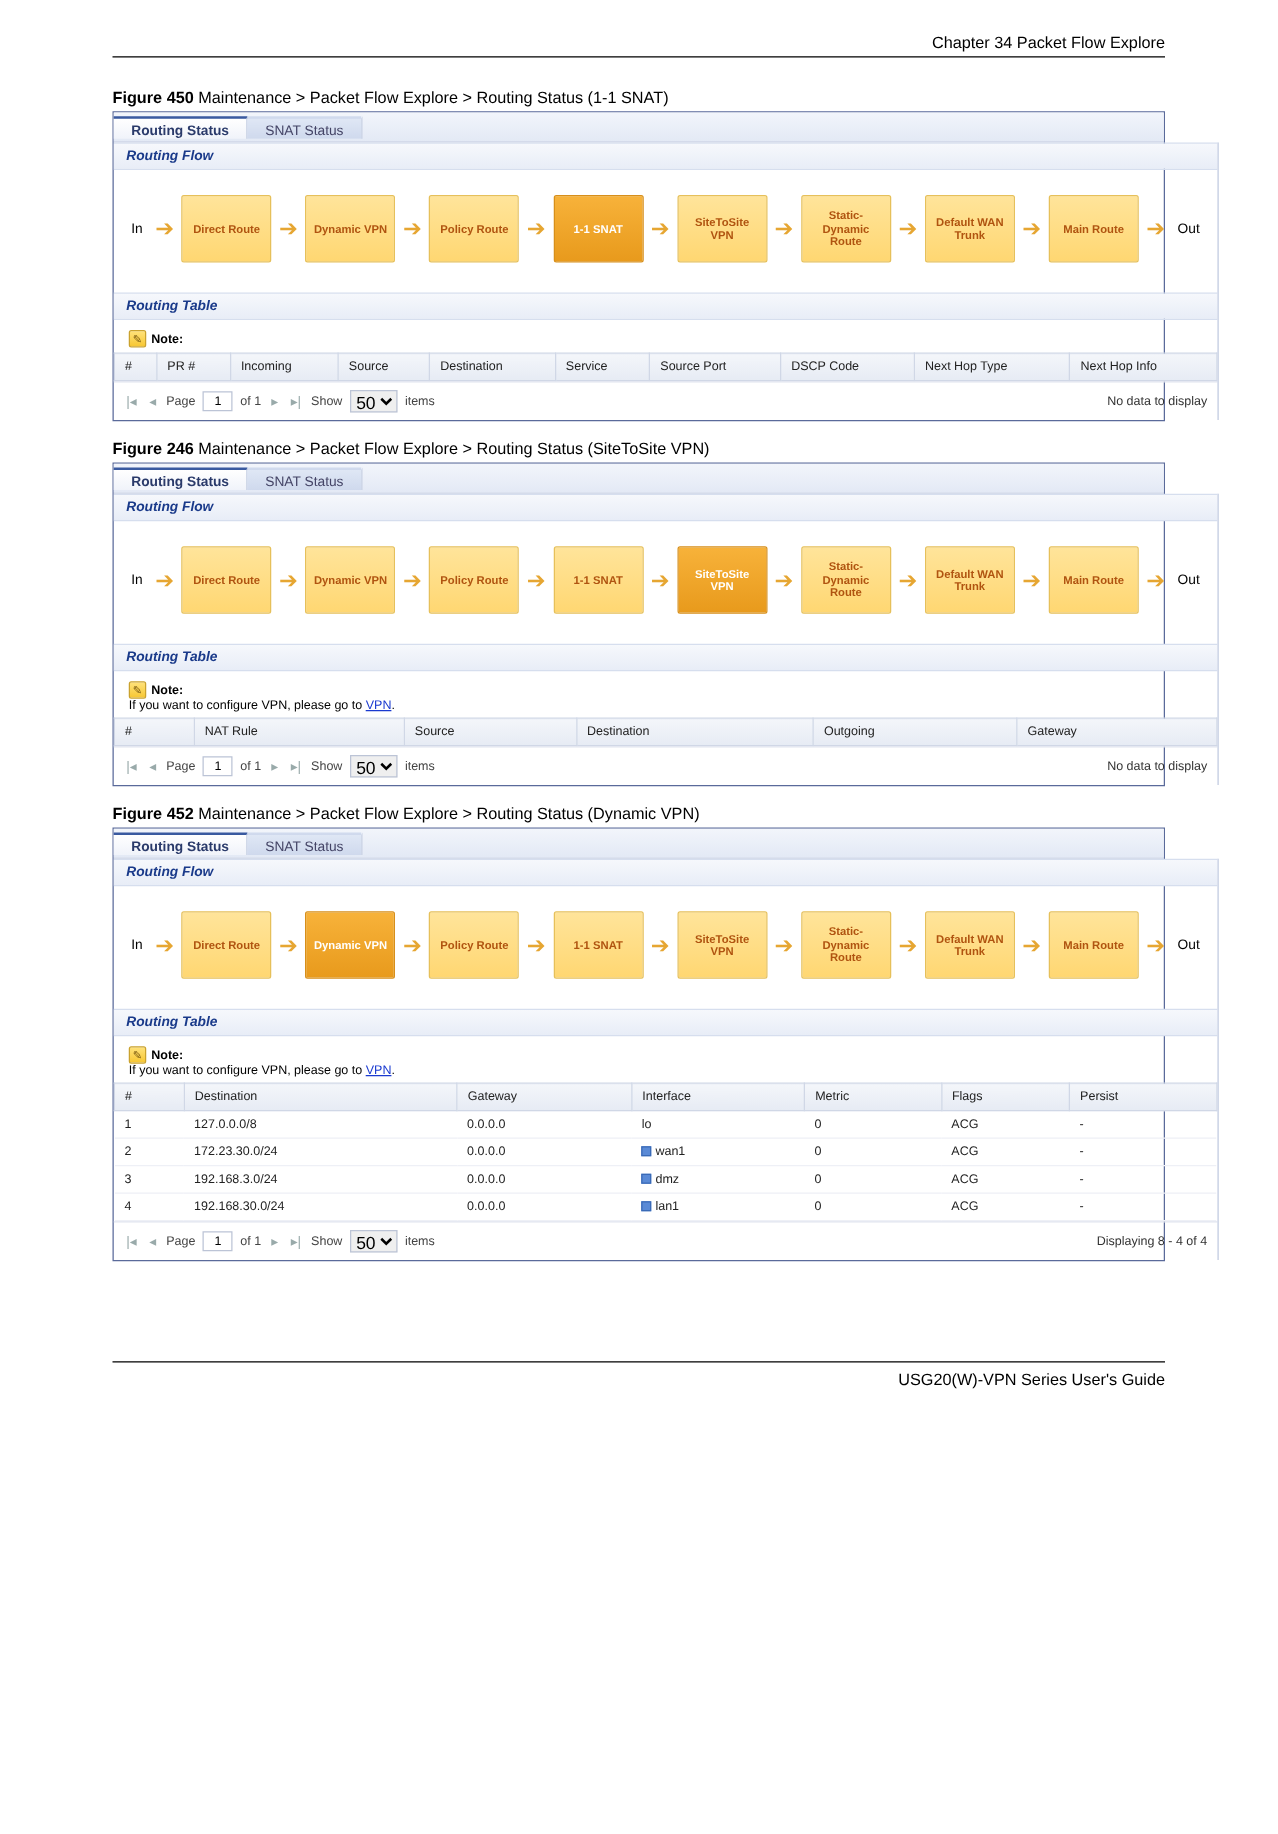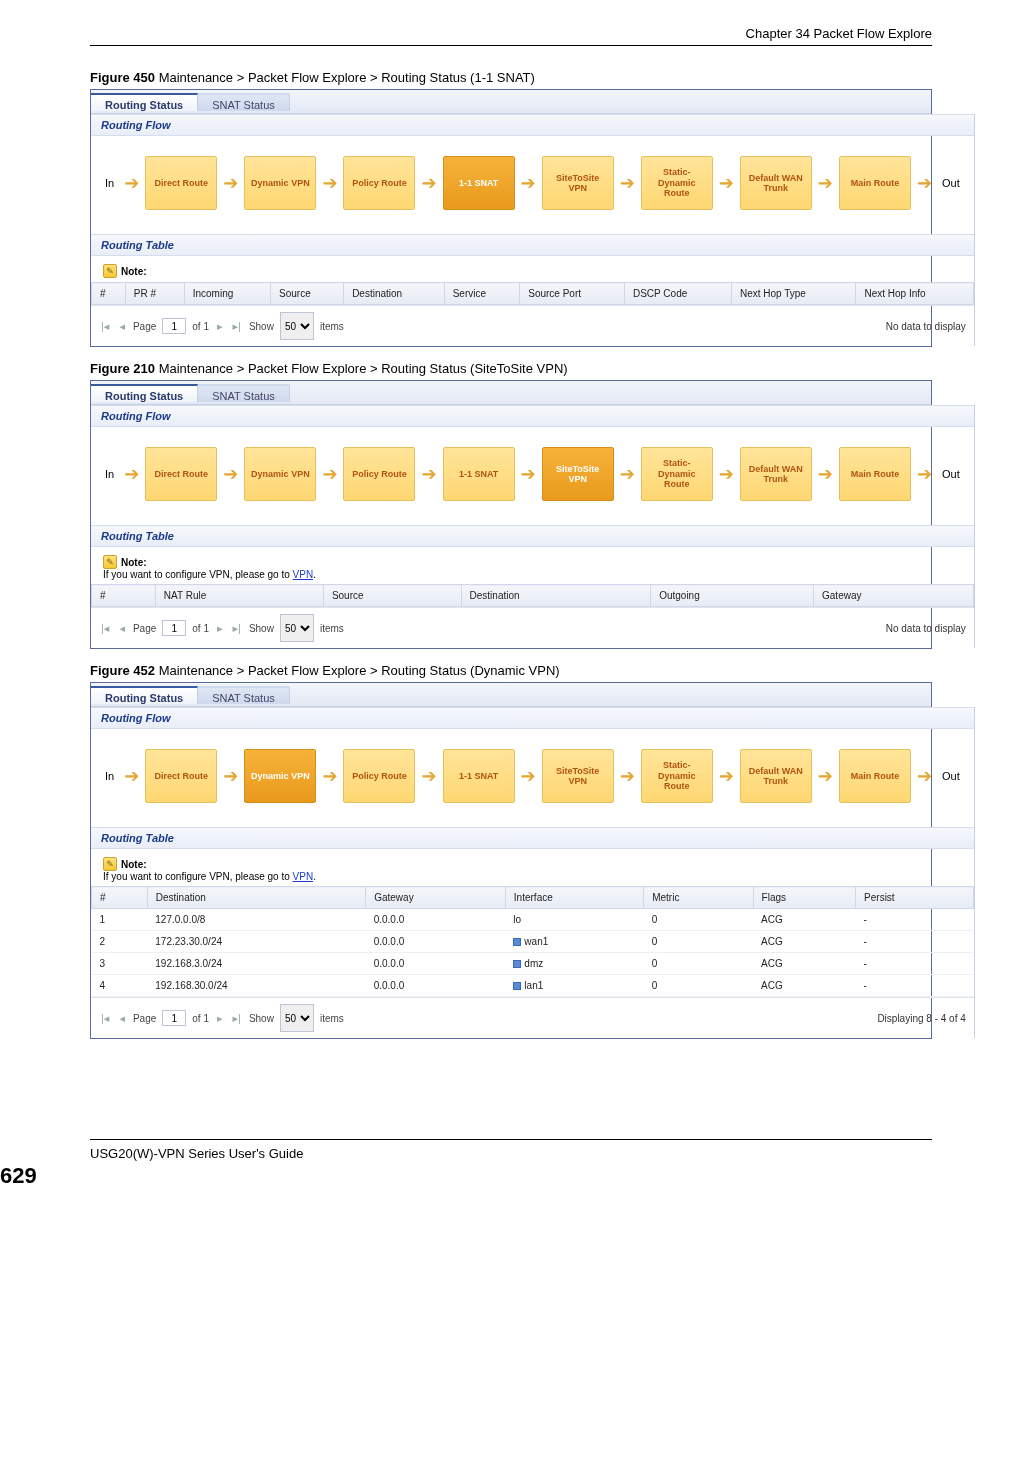--- a/index.html
+++ b/index.html
@@ -21,25 +21,25 @@
   .note-box { padding: 8px 12px 4px; font-size: 10px; }
   .note-line1 { display: flex; align-items: center; gap: 4px; }
   .note-icon { width: 14px; height: 14px; background: linear-gradient(#ffe27a,#f7c733); border: 1px solid #caa22e; border-radius: 2px; display: inline-flex; align-items: center; justify-content: center; font-size: 9px; color: #7a5a10; }
   .note-link { color: #1a3ad0; text-decoration: underline; }
   .table { width: 100%; border-collapse: collapse; font-size: 10px; }
   .table th { background: linear-gradient(#f4f6fa,#e6ebf4); border: 1px solid #d0d7e6; padding: 5px 8px; text-align: left; font-weight: normal; color: #222; }
   .table td { border-bottom: 1px solid #eef0f6; padding: 5px 8px; color: #222; }
   .pager { display: flex; align-items: center; gap: 6px; padding: 6px 8px; font-size: 10px; color: #444; border-top: 1px solid #e0e4ee; }
   .pager .pg-btn { color: #9aa; padding: 0 2px; font-size: 11px; }
   .pager input { width: 24px; height: 16px; border: 1px solid #bcc4d6; font-size: 10px; text-align: center; }
-  .pager select { height: 28px; border: 1px solid #bcc4d6; font-size: 10px; }
+  .pager select { height: 18px; border: 1px solid #bcc4d6; font-size: 14px; }
   .pager .spacer { flex: 1; }
   .pager .right { color: #333; padding-left: 20px; }
   .iface-icon { display:inline-block; width:8px; height:8px; background:#5a8ad6; border:1px solid #3a6ab6; margin-right:3px; vertical-align:middle; }
-  .footer { text-align: left; margin-top: 100px; padding-bottom: 30px; }
+  .footer { text-align: right; margin-top: 80px; padding-bottom: 30px; }
   .footer-title { font-size: 13px; border-top: 1px solid #000; padding-top: 6px; margin: 0 90px; }
   .footer-page { font-size: 22px; font-weight: bold; margin-top: 2px; }
   .scroll-stub { width: 14px; background: #e8ecf4; border-left:1px solid #c7d0e3; }
   .flow-wrap { display:flex; }
   .flow-main { flex:1; }
 </style>
 </head>
 <body>
 
 <div class="page-wrap">
@@ -110,21 +110,21 @@
               <span>Show</span>
               <select><option>50</option></select>
               <span>items</span>
               <span class="spacer"></span>
               <span class="right">No data to display</span>
             </div>
           </div>
           <div class="scroll-stub"></div>
         </div>
       </div>
-      <div class="figure-caption"><span class="bold">Figure 210   </span>Maintenance &gt; Packet Flow Explore &gt; Routing Status (SiteToSite VPN)</div>
+      <div class="figure-caption"><span class="bold">Figure 246   </span>Maintenance &gt; Packet Flow Explore &gt; Routing Status (SiteToSite VPN)</div>
       <div class="panel">
         <div class="tabs">
           <div class="tab">Routing Status</div>
           <div class="tab inactive">SNAT Status</div>
         </div>
         <div class="flow-wrap">
           <div class="flow-main">
             <div class="section-bar">Routing Flow</div>
             <div class="flow-area">
               <span class="io-label">In</span>
@@ -291,14 +291,13 @@
             </div>
           </div>
           <div class="scroll-stub"></div>
         </div>
       </div>
     </div>
 </div>
 
 <div class="footer">
   <div class="footer-title">USG20(W)-VPN Series User's Guide</div>
-  <div class="footer-page">629</div>
 </div>
 
 </body></html>

